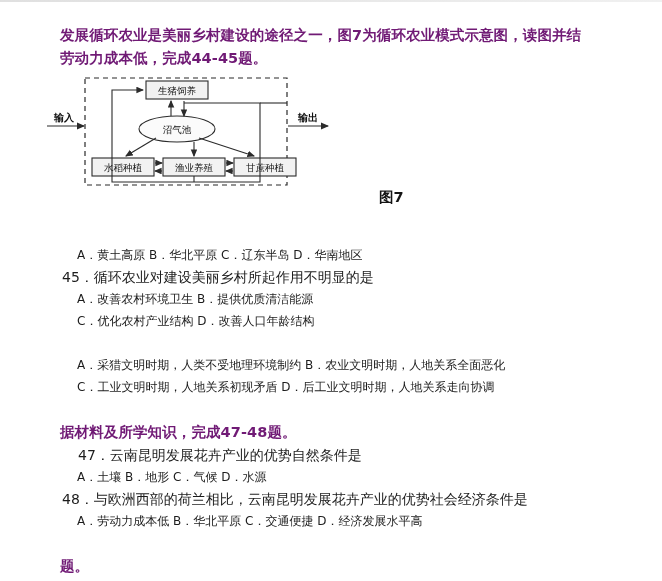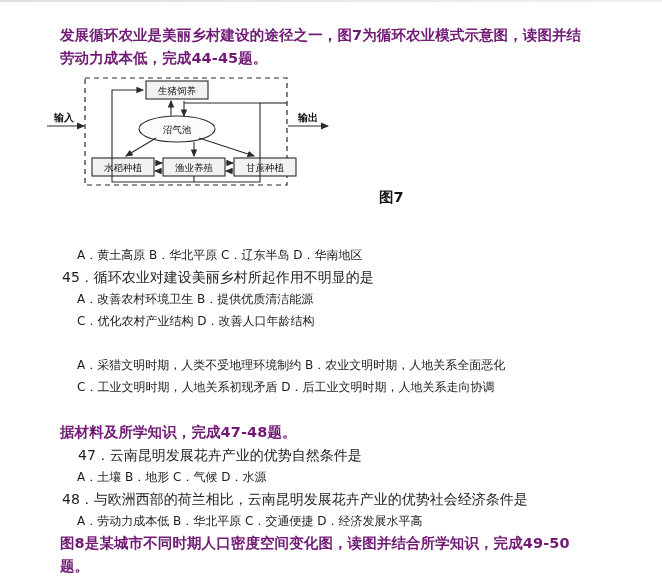--- a/index.html
+++ b/index.html
@@ -145,16 +145,15 @@
   <div class="opts" style="left:77px; top:376px;">C．工业文明时期，人地关系初现矛盾      D．后工业文明时期，人地关系走向协调</div>
 
   <div class="para" style="left:60px; top:421px;">据材料及所学知识，完成47-48题。</div>
 
   <div class="q" style="left:78px; top:444px;">47．云南昆明发展花卉产业的优势自然条件是</div>
   <div class="opts" style="left:77px; top:466px;">A．土壤  B．地形   C．气候    D．水源</div>
 
   <div class="q" style="left:62px; top:488px;">48．与欧洲西部的荷兰相比，云南昆明发展花卉产业的优势社会经济条件是</div>
   <div class="opts" style="left:77px; top:510px;">A．劳动力成本低   B．华北平原   C．交通便捷   D．经济发展水平高</div>
 
-  <div class="para" style="left:60px; top:532px;">图8是某城市不同时期人口密度空间变化图，读图并结合所学知识，完成49-50</div>
   <div class="para" style="left:60px; top:555px;">题。</div>
 
 </div>
 
 </body></html>

